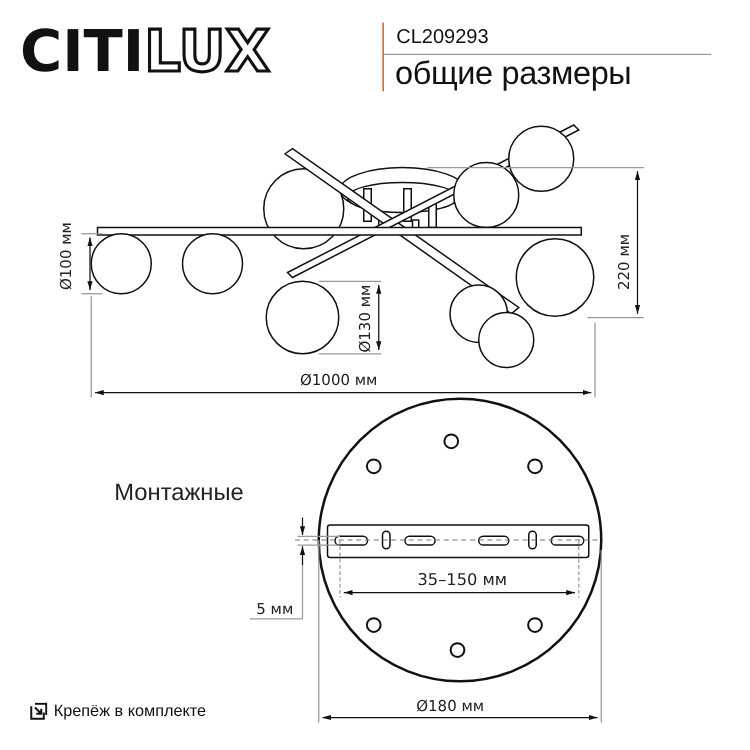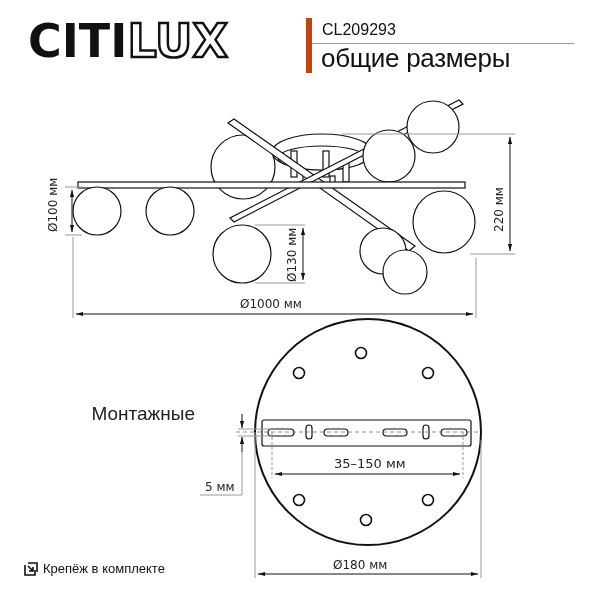--- a/index.html
+++ b/index.html
@@ -1,26 +1,26 @@
 <!DOCTYPE html>
 <html><head>
   <meta charset="utf-8">
   <style>
     html, body { margin: 0; padding: 0; background: #ffffff; }
     body { width: 600px; height: 600px; position: relative; overflow: hidden; font-family: "Liberation Sans", sans-serif; color: #111; }
-    .logo { position: absolute; left: 28px; top: 18px; font-family: "DejaVu Sans", sans-serif; font-weight: bold; font-size: 46px; letter-spacing: 0px; line-height: 1; }
+    .logo { position: absolute; left: 16px; top: 18px; font-family: "DejaVu Sans", sans-serif; font-weight: bold; font-size: 46px; letter-spacing: 0px; line-height: 1; }
     .logo .solid { color: #111; }
     .logo .outline { color: #fff; -webkit-text-stroke: 2.5px #111; }
-    .header-box { position: absolute; left: 306px; top: 18px; width: 276px; height: 55px; border-left: 6px solid #c2410c; }
+    .header-box { position: absolute; left: 306px; top: 18px; width: 276px; height: 55px; border-left: 1px solid #c2410c; }
     .model { position: absolute; left: 10px; top: 3px; font-size: 16px; color: #111; }
     .header-rule { position: absolute; left: 0; top: 25px; width: 262px; border-top: 1px solid #999; }
     .subtitle { position: absolute; left: 9px; top: 25px; font-size: 26px; color: #111; letter-spacing: -0.3px; }
     svg.drawing { position: absolute; left: 0; top: 0; }
     .dimtext { font-family: "DejaVu Sans", sans-serif; font-size: 12px; fill: #222; }
-    .mount-label { position: absolute; left: 60px; top: 401px; width: 135px; text-align: right; font-size: 19px; line-height: 25px; color: #222; }
+    .mount-label { position: absolute; left: 60px; top: 382px; width: 135px; text-align: right; font-size: 19px; line-height: 25px; color: #222; }
     .footer { position: absolute; left: 24px; top: 561px; font-size: 13px; color: #111; display: flex; align-items: flex-end; gap: 5px; }
     .footer-icon { width: 14px; height: 14px; display: inline-block; }
   </style>
 </head>
 <body>
 
 <div class="logo">
   <span class="solid">CITI</span><span class="outline">LUX</span>
 </div>
 

